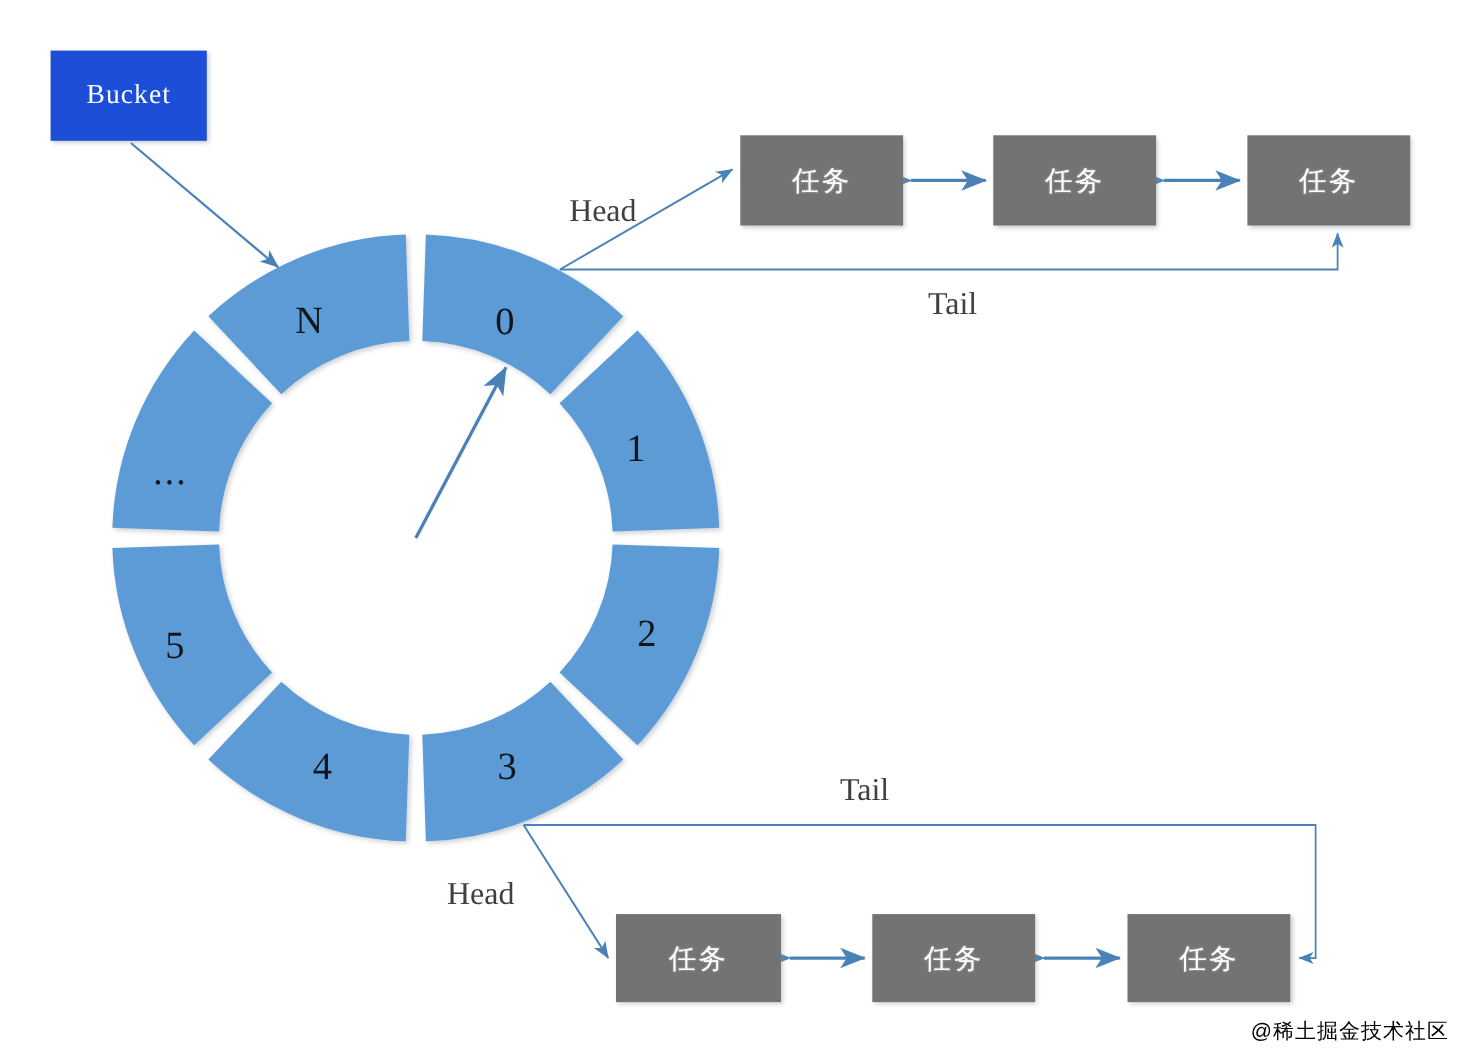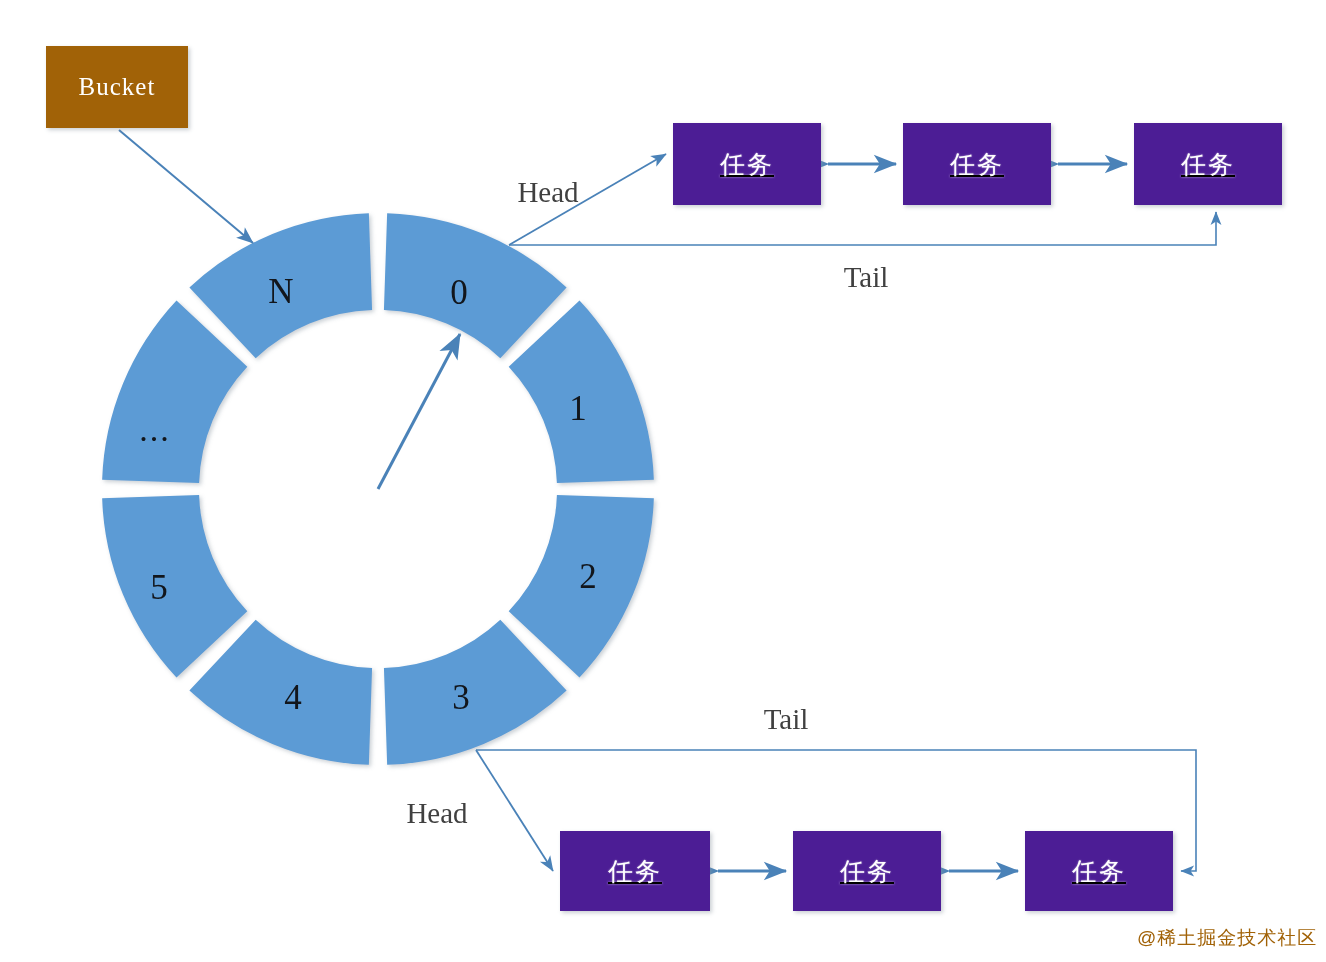--- a/index.html
+++ b/index.html
@@ -34,38 +34,37 @@
     white-space: nowrap;
     transform: translate(-50%, -50%);
     user-select: none;
   }
   .ring-label.dots {
     font-size: 34px;
     letter-spacing: 2px;
   }
   .node-box {
     position: absolute;
-    background: #4c1d95;
+    background: #737373;
     box-shadow: 2px 2px 4px rgba(140,150,160,0.45);
     display: flex;
     align-items: center;
     justify-content: center;
-    text-decoration: underline;
   }
   .node-box-label {
     color: #ffffff;
     font-family: "Liberation Sans", "DejaVu Sans", sans-serif;
     font-size: 25px;
     letter-spacing: 2px;
     text-shadow: 0 0 2px rgba(255,255,255,0.55);
     white-space: nowrap;
   }
   .bucket-box {
     position: absolute;
-    background: #a16207;
+    background: #1d4ed8;
     box-shadow: 2px 2px 4px rgba(140,150,160,0.45);
     display: flex;
     align-items: center;
     justify-content: center;
   }
   .bucket-label {
     color: #ffffff;
     font-family: "Liberation Serif", "DejaVu Serif", serif;
     font-size: 25px;
     letter-spacing: 1px;
@@ -76,21 +75,21 @@
     color: #404040;
     font-family: "Liberation Serif", "DejaVu Serif", serif;
     font-size: 29px;
     line-height: 1;
     white-space: nowrap;
     transform: translate(-50%, -50%);
     user-select: none;
   }
   .watermark {
     position: absolute;
-    color: #a16207;
+    color: #000000;
     font-family: "Liberation Sans", "DejaVu Sans", sans-serif;
     font-size: 19px;
     letter-spacing: 1px;
     white-space: nowrap;
     user-select: none;
   }
 </style>
 </head>
 <body>
 

